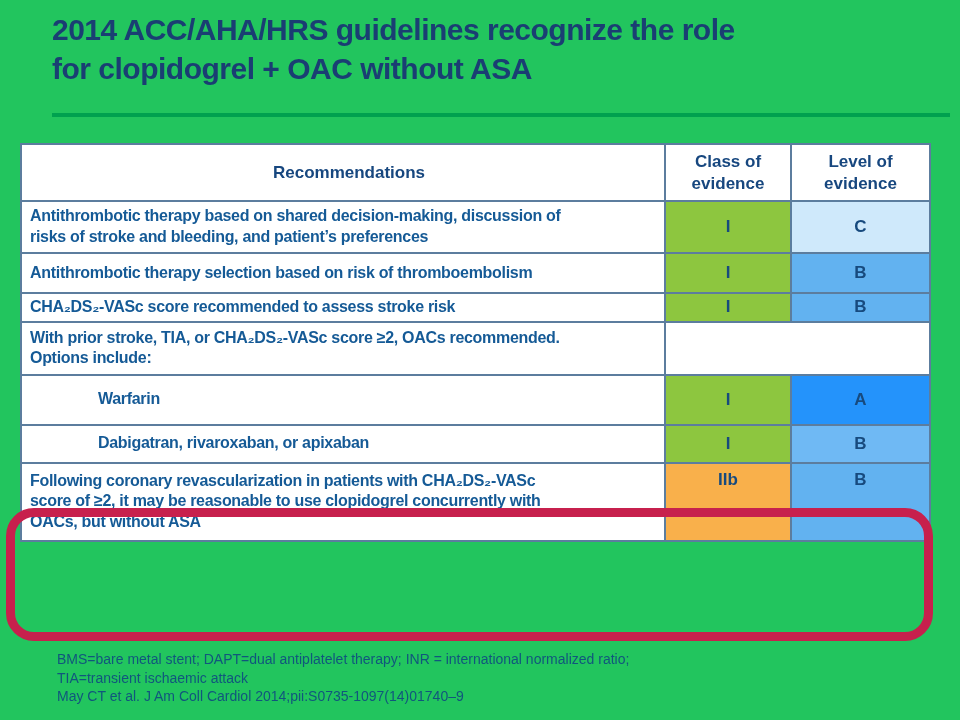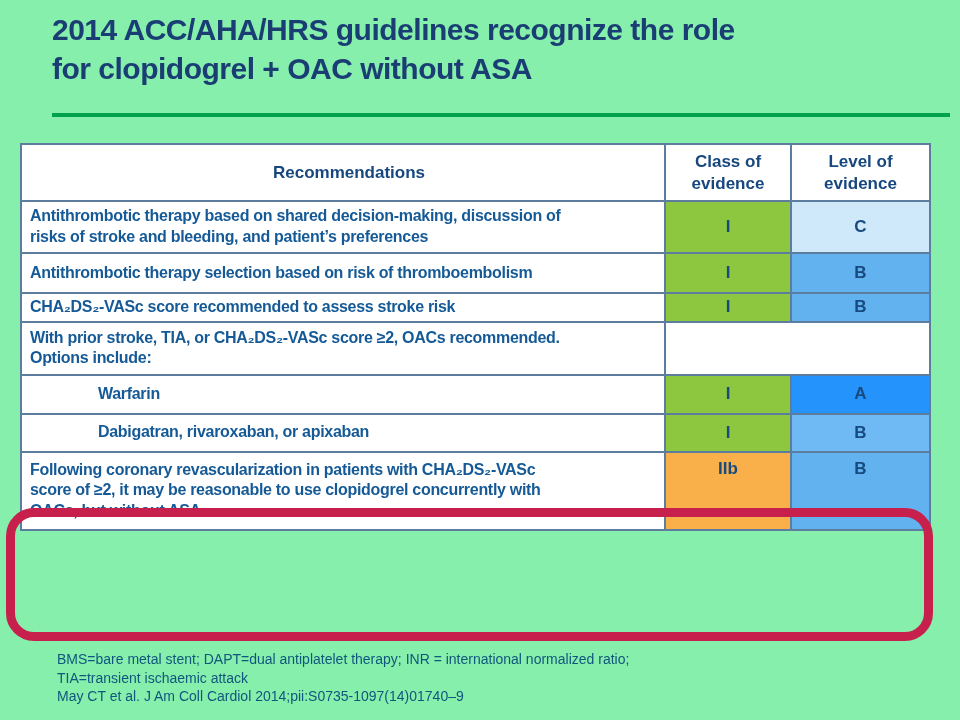--- a/index.html
+++ b/index.html
@@ -1,17 +1,17 @@
 <!DOCTYPE html>
 <html><head>
 <meta charset="utf-8">
 <style>
   html,body{margin:0;padding:0;background:#e8e8e8;}
   .slide{
-    position:relative; width:960px; height:720px; background:#86efac;
+    position:relative; width:960px; height:720px; background:#22c55e;
     font-family:"Liberation Sans", sans-serif; overflow:hidden;
     margin:0 auto;
   }
   .title{
     position:absolute; left:52px; top:10px; width:880px; margin:0;
     font-size:30px; line-height:1.3; font-weight:700; letter-spacing:-0.5px;
     color:#1a3e73; white-space:pre-line;
   }
   .title-rule{
     position:absolute; left:52px; top:113px; width:898px; height:4px;
@@ -97,21 +97,21 @@
       <tr style="height:28px">
         <td class="rec">CHA₂DS₂-VASc score recommended to assess stroke risk</td>
         <td class="grade cI">I</td>
         <td class="grade lB">B</td>
       </tr>
       <tr style="height:53px">
         <td class="rec">With prior stroke, TIA, or CHA₂DS₂-VASc score ≥2, OACs recommended.
 Options include:</td>
         <td class="empty-cell" colspan="2"></td>
       </tr>
-      <tr style="height:39px">
+      <tr style="height:50px">
         <td class="rec indent">Warfarin</td>
         <td class="grade cI">I</td>
         <td class="grade lA">A</td>
       </tr>
       <tr style="height:38px">
         <td class="rec indent">Dabigatran, rivaroxaban, or apixaban</td>
         <td class="grade cI">I</td>
         <td class="grade lB2">B</td>
       </tr>
       <tr style="height:78px">

